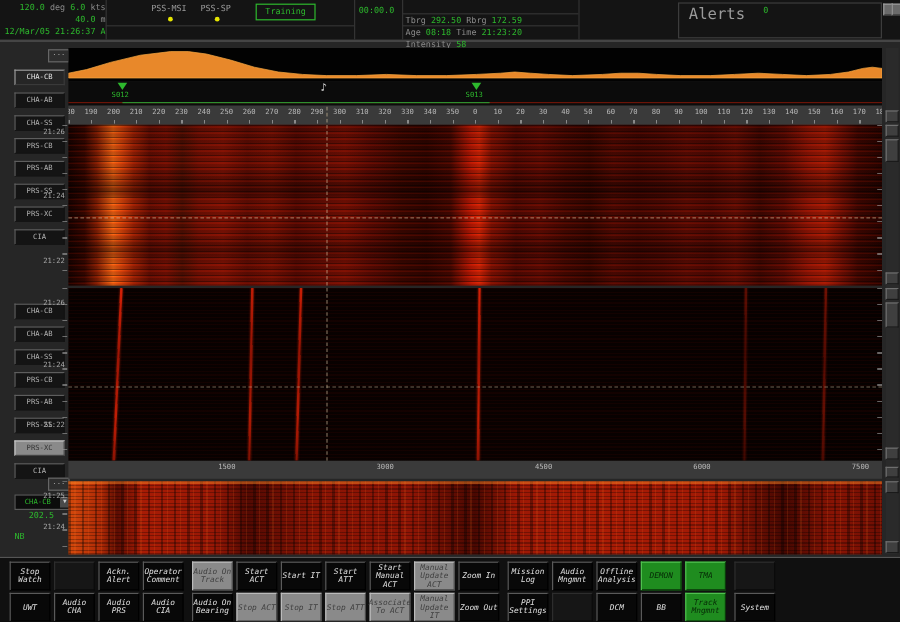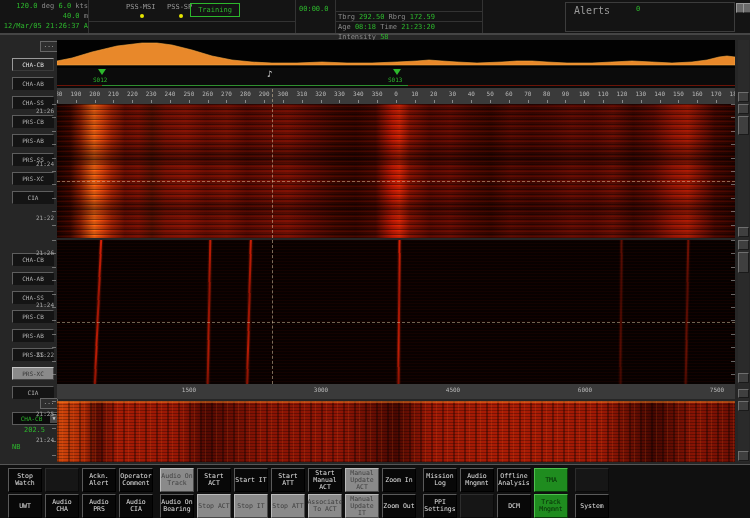--- a/index.html
+++ b/index.html
@@ -7,27 +7,27 @@
           font-family:"DejaVu Sans Mono","Liberation Mono",monospace;-webkit-font-smoothing:none;}
   .abs{position:absolute;}
 
   
   .header{position:absolute;left:0;top:0;width:750px;height:33px;background:#141414;border-bottom:2px solid #454545;}
   .hline{position:absolute;background:#333;}
   .nav{position:absolute;left:0;top:1px;width:88px;text-align:right;font-size:7px;line-height:10px;color:#2db82d;}
   .nav .u{color:#8a8a8a;}
   .pss{position:absolute;top:3px;font-size:7px;color:#9a9a9a;}
   .dot{position:absolute;width:4px;height:4px;border-radius:50%;background:#e6e600;}
-  .training{position:absolute;left:190px;top:3px;width:48px;height:12px;border:1px solid #2db82d;color:#2db82d;
+  .training{position:absolute;left:213px;top:3px;width:48px;height:12px;border:1px solid #2db82d;color:#2db82d;
             font-size:7px;display:flex;align-items:center;justify-content:center;}
   .stopwatch{position:absolute;left:299px;top:5px;font-size:7px;color:#2db82d;}
   .contact{position:absolute;left:338px;top:12px;width:144px;font-size:7px;line-height:10px;color:#8a8a8a;}
   .contact .v{color:#2db82d;}
   .alertsbox{position:absolute;left:565px;top:2px;width:168px;height:28px;border:1px solid #3c3c3c;}
-  .alertsbox .lbl{position:absolute;left:8px;top:2px;font-size:10px;color:#9a9a9a;}
+  .alertsbox .lbl{position:absolute;left:8px;top:2px;font-size:13px;color:#9a9a9a;}
   .alertsbox .cnt{position:absolute;left:70px;top:2px;font-size:7px;color:#2db82d;}
   .minibtn{position:absolute;top:3px;width:6px;height:8px;background:#6a6a6a;border:1px solid #999;border-bottom-color:#333;border-right-color:#333;}
 
   
   .sbtn{width:40px;height:11px;margin:0 0 6px 12px;background:#141414;color:#b2b2b2;font-size:6px;
         border:1px solid;border-color:#5e5e5e #141414 #141414 #5e5e5e;
         display:flex;align-items:center;justify-content:center;cursor:default;}
   .sbtn.act{background:#262626;color:#e4e4e4;border-color:#9a9a9a #3a3a3a #3a3a3a #9a9a9a;}
   .sbtn.sel{background:#8a8a8a;color:#333;border-color:#c4c4c4 #444 #444 #c4c4c4;}
   .morebtn{position:absolute;left:40px;width:16px;height:9px;background:#2e2e2e;border:1px solid #666;
@@ -85,21 +85,21 @@
   .scol{position:absolute;left:738px;top:40px;width:11px;height:422px;background:#2a2a2a;}
   .sbit{position:absolute;left:738px;width:11px;background:#3f3f3f;border:1px solid;border-color:#6e6e6e #1a1a1a #1a1a1a #6e6e6e;box-sizing:border-box;}
 
   
   .panel{position:absolute;left:0;top:464px;width:750px;height:54px;background:#101010;border-top:1px solid #555;
          display:flex;gap:7px;padding:3px 0 0 8px;box-sizing:border-box;}
   .pgroup{display:flex;gap:3px;}
   .pcol{display:flex;flex-direction:column;gap:2px;width:34px;}
   .pbtn{height:23px;background:#080808;color:#e0e0e0;font-size:6.5px;line-height:7px;text-align:center;
         display:flex;align-items:center;justify-content:center;white-space:pre-line;
-        border:1px solid;border-color:#5a5a5a #000 #000 #5a5a5a;cursor:default;}
+        border:1px solid;border-color:#5a5a5a #000 #000 #5a5a5a;cursor:default;font-style:italic;}
   .pbtn.gray{background:#8a8a8a;color:#3f3f3f;border-color:#bbb #4a4a4a #4a4a4a #bbb;}
   .pbtn.green{background:#1f8c1f;color:#062806;border-color:#4fc04f #0a3a0a #0a3a0a #4fc04f;}
   .pbtn.empty{background:#161616;border-color:#2d2d2d #0a0a0a #0a0a0a #2d2d2d;}
 </style>
 </head>
 <body>
 
 <div class="screen">
 
   <div class="header">
@@ -343,20 +343,24 @@
         </div>
         <div class="pcol">
           <div class="pbtn ">Audio Mngmnt</div>
           <div class="pbtn empty"></div>
         </div>
         <div class="pcol">
           <div class="pbtn ">Offline Analysis</div>
           <div class="pbtn ">DCM</div>
         </div>
         <div class="pcol">
+          <div class="pbtn green">DEMON</div>
+          <div class="pbtn ">BB</div>
+        </div>
+        <div class="pcol">
           <div class="pbtn green">TMA</div>
           <div class="pbtn green">Track Mngmnt</div>
         </div>
       </div>
       <div class="pgroup">
         <div class="pcol">
           <div class="pbtn empty"></div>
           <div class="pbtn ">System</div>
         </div>
       </div>

